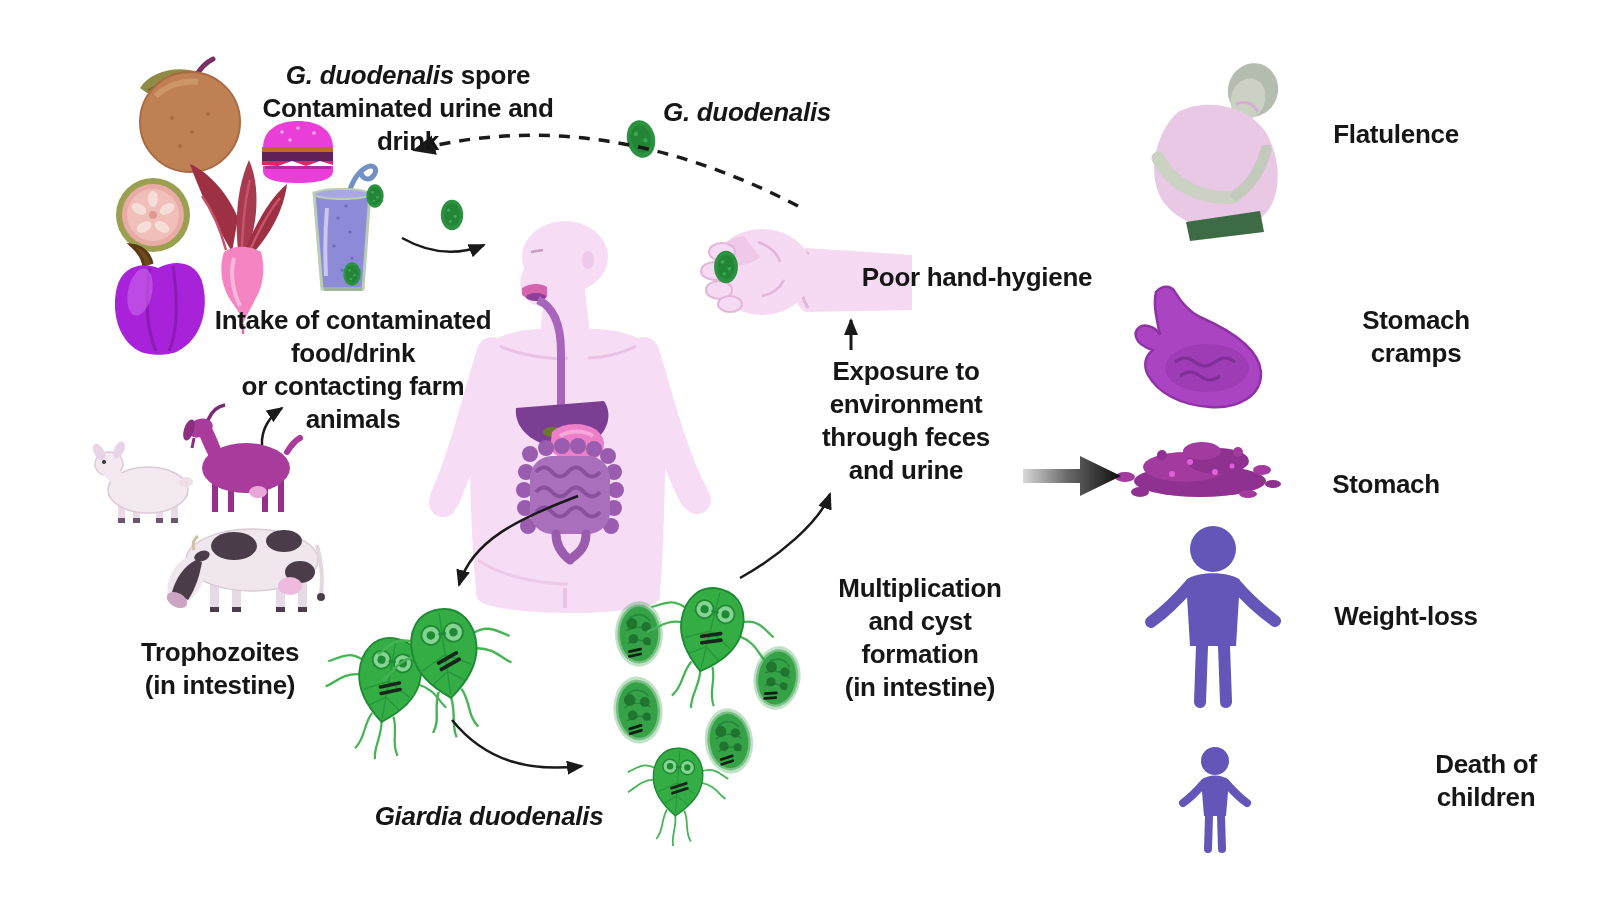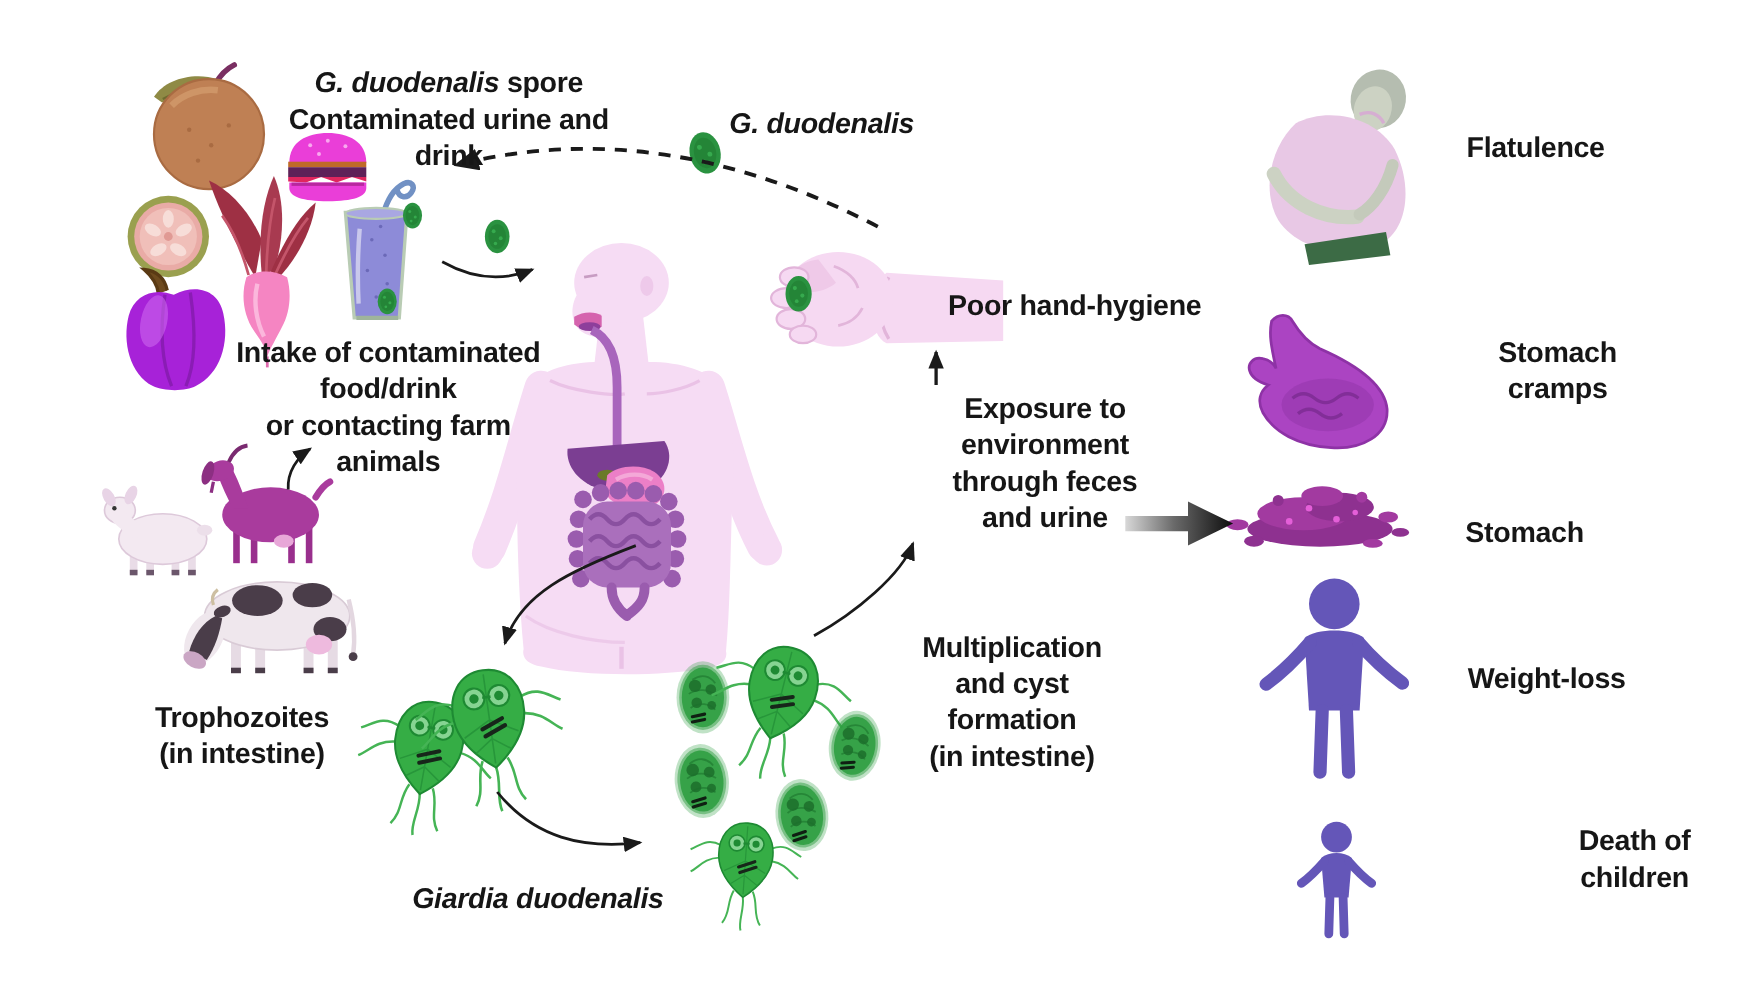--- a/index.html
+++ b/index.html
@@ -336,21 +336,21 @@
 or contacting farm
 animals</div>
 
 <div class="lbl" style="left:220px;top:636px;text-align:center;">Trophozoites
 (in intestine)</div>
 
 <div class="lbl it" style="left:747px;top:96px;">G. duodenalis</div>
 
 <div class="lbl" style="left:977px;top:261px;">Poor hand-hygiene</div>
 
-<div class="lbl" style="left:950px;top:355px;">Exposure to
+<div class="lbl" style="left:906px;top:355px;">Exposure to
 environment
 through feces
 and urine</div>
 
 <div class="lbl" style="left:920px;top:572px;">Multiplication
 and cyst
 formation
 (in intestine)</div>
 
 <div class="lbl it" style="left:489px;top:800px;">Giardia duodenalis</div>

